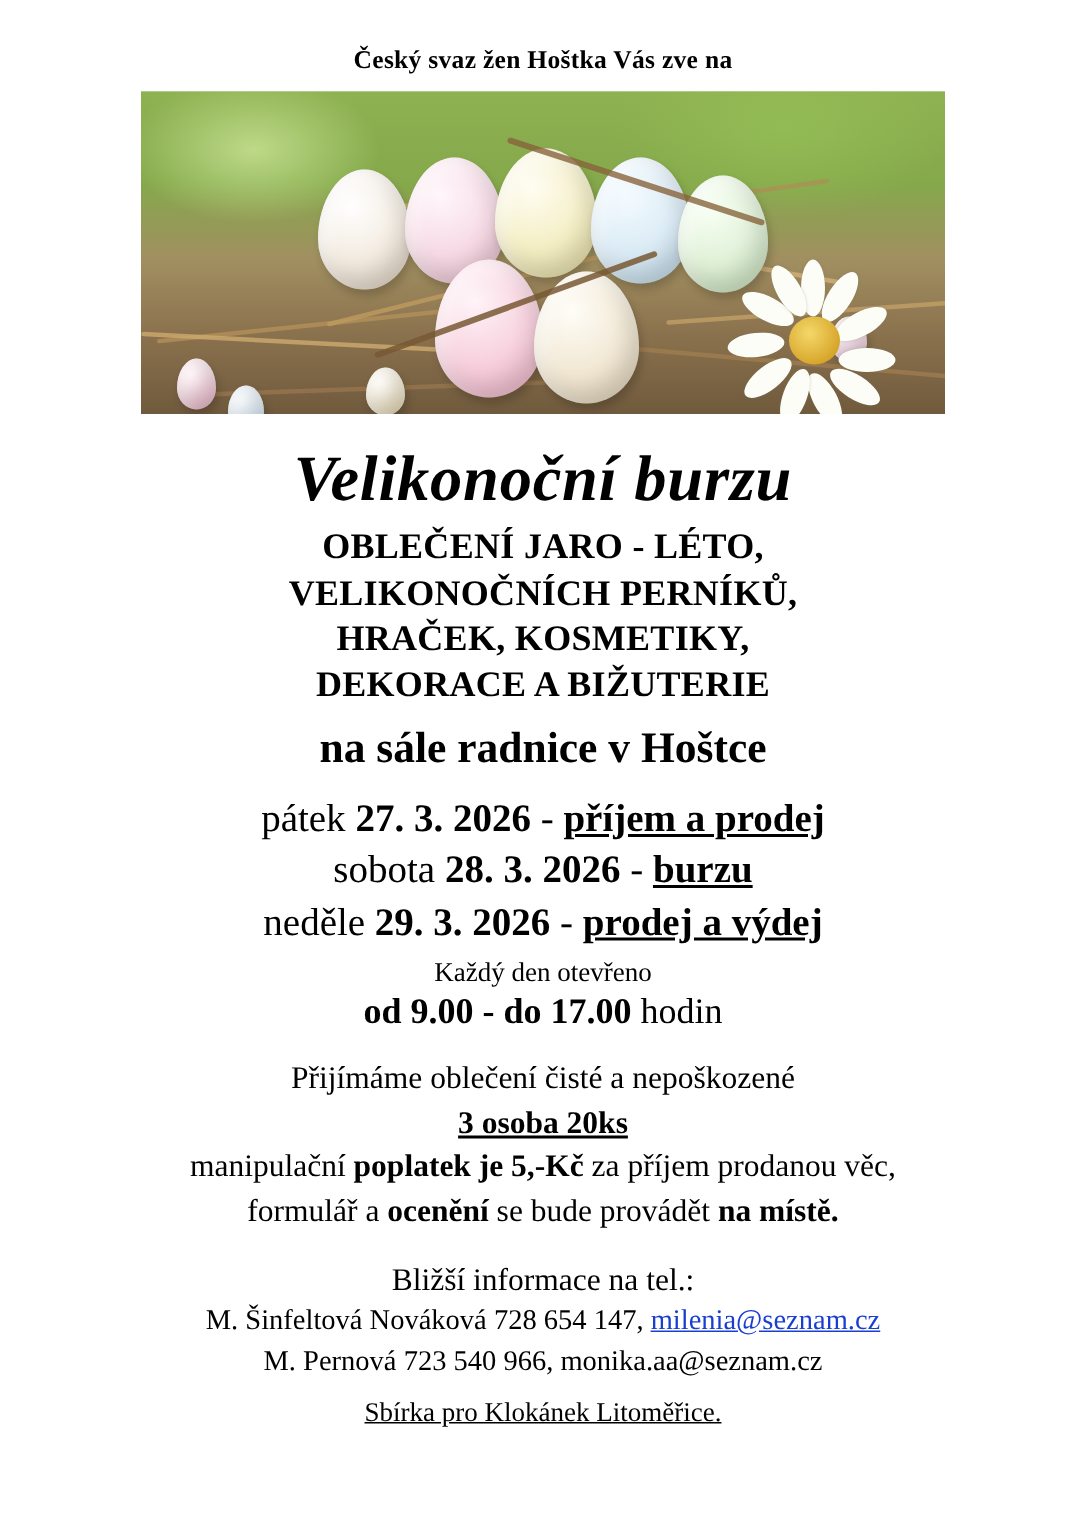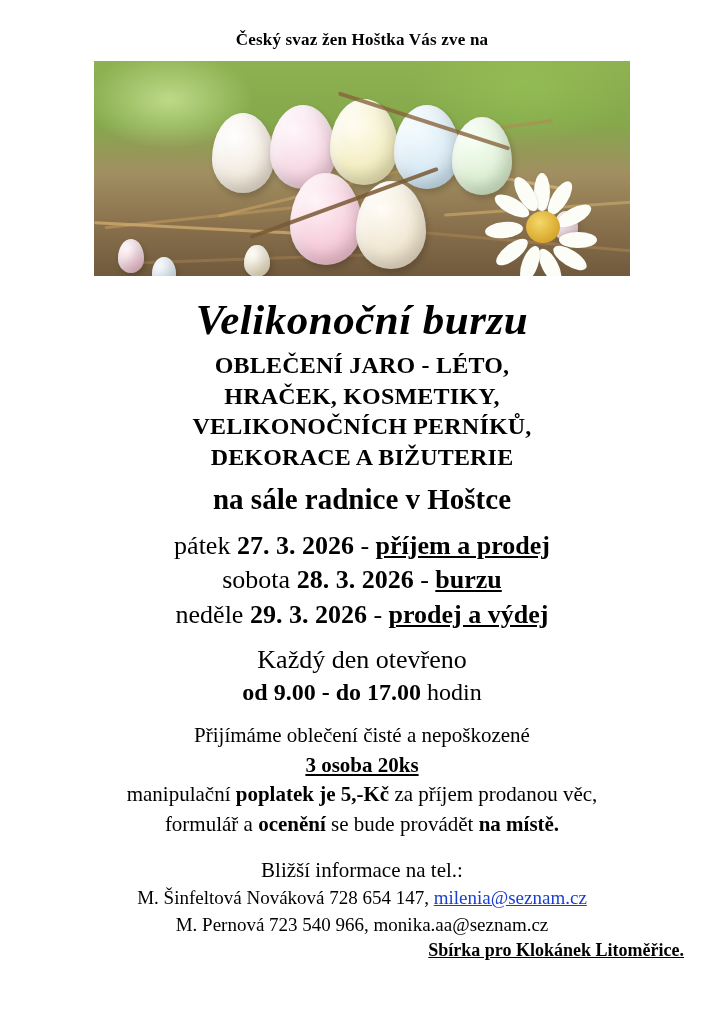--- a/index.html
+++ b/index.html
@@ -106,22 +106,22 @@
     line-height: 1.33;
   }
   .date-row .b {
     font-weight: bold;
   }
   .date-row .u {
     font-weight: bold;
     text-decoration: underline;
   }
   .hours-title {
-    font-size: 26px;
-    margin-top: 12px;
+    font-size: 18px;
+    margin-top: 5px;
     line-height: 1.25;
   }
   .hours-line {
     font-size: 24px;
     line-height: 1.25;
   }
   .hours-line .b {
     font-weight: bold;
   }
 
@@ -150,25 +150,24 @@
   .contact-line {
     font-size: 19px;
     line-height: 1.42;
   }
   .mail-link {
     color: #1a3fd0;
     text-decoration: underline;
   }
   .collection {
     font-size: 18px;
-    font-weight: bold;
-    text-decoration: underline;
-    margin-top: 0;
+    font-weight: normal;
+    text-decoration: underline;
+    margin-top: 8px;
     line-height: 1.3;
-    text-align: right;
   }
 </style>
 </head>
 <body>
 
 <div class="poster">
 
   <div class="header-line">Český svaz žen Hoštka Vás zve na</div>
 
   <div class="photo-wrap">
@@ -212,22 +211,22 @@
     </div>
 
     <div class="straw" style="left:150px; top:140px; width:200px; height:4px; background:rgba(120,88,52,0.85); transform:rotate(-20deg);"></div>
     <div class="straw" style="left:240px; top:58px; width:180px; height:4px; background:rgba(135,100,60,0.8); transform:rotate(18deg);"></div>
   </div>
 
   <div class="title-main">Velikonoční burzu</div>
 
   <div class="cat-block">
     <div>OBLEČENÍ JARO - LÉTO,</div>
+    <div>VELIKONOČNÍCH PERNÍKŮ,</div>
     <div>HRAČEK, KOSMETIKY,</div>
-    <div>VELIKONOČNÍCH PERNÍKŮ,</div>
     <div>DEKORACE A BIŽUTERIE</div>
   </div>
 
   <div class="venue">na sále radnice v Hoštce</div>
 
   <div class="dates">
     <div class="date-row">
       <span>pátek</span>
       <span class="b">27. 3. 2026</span>
       <span>-</span>

